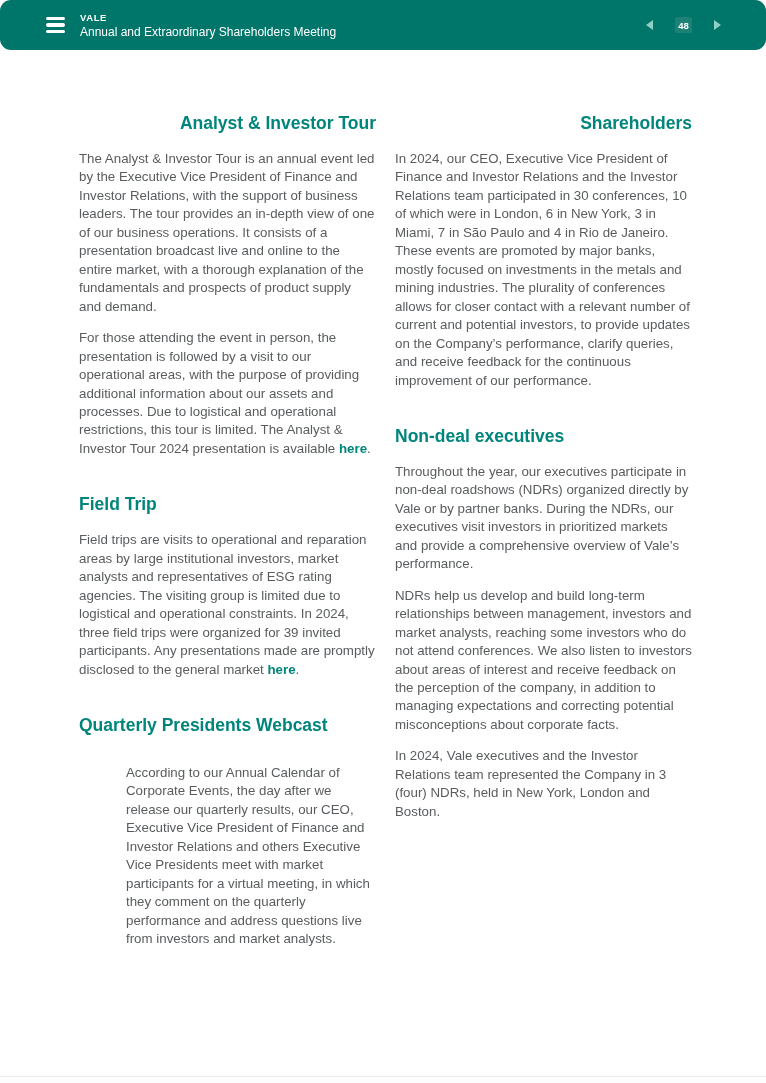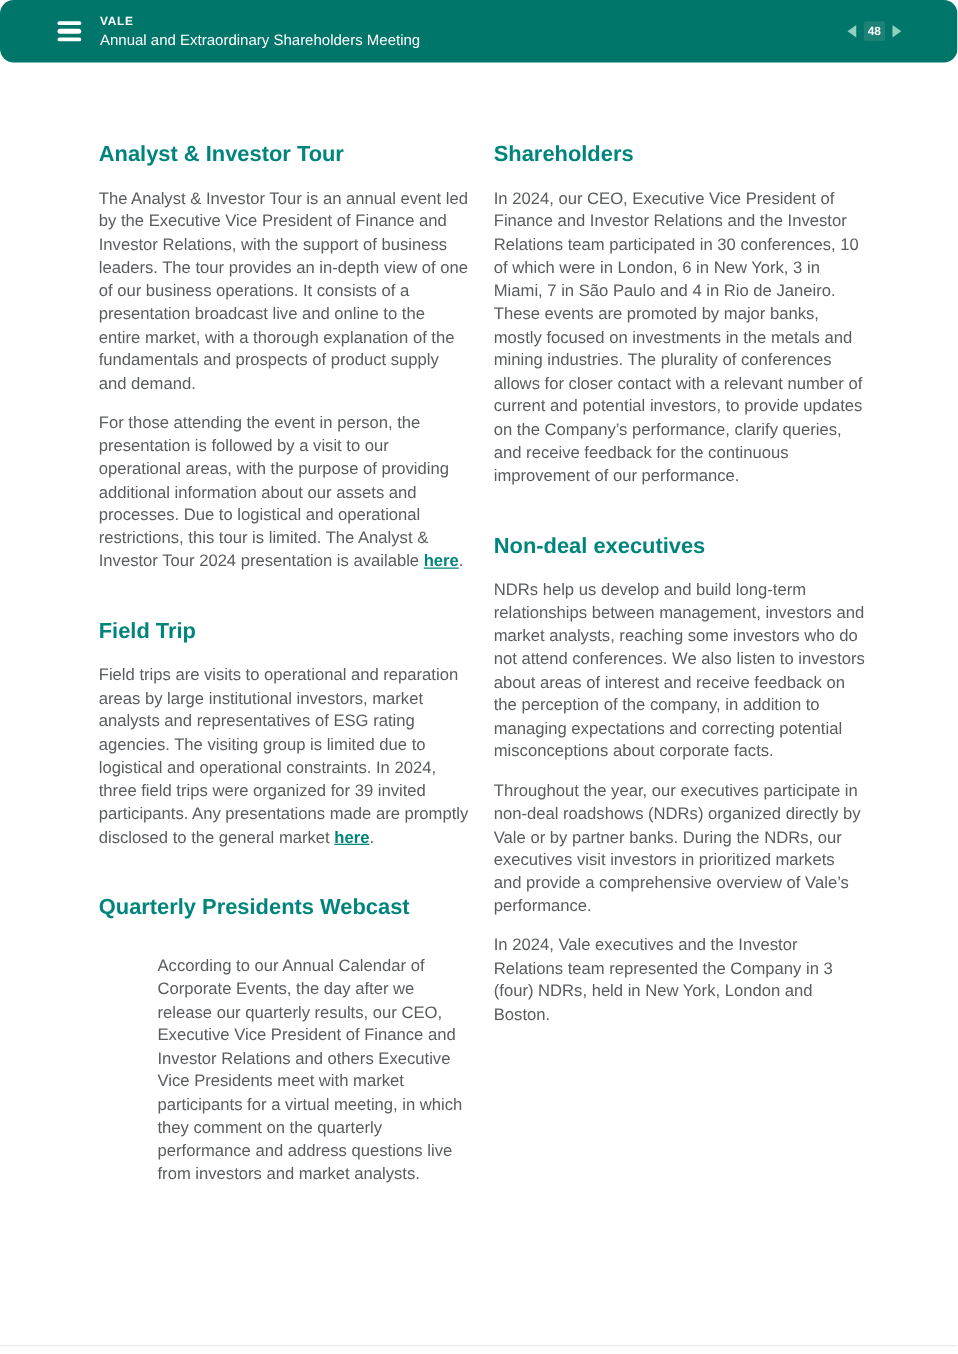--- a/index.html
+++ b/index.html
@@ -29,49 +29,49 @@
     padding:0 43px 0 44px;
     border-radius:11px;
   }
   .topbar-left{ display:flex; align-items:center; gap:13px; }
   .menu-btn{ background:none; border:none; cursor:pointer; padding:2px; display:block; }
   .menu-lines{ display:flex; flex-direction:column; gap:3px; }
   .menu-lines i{ display:block; width:19px; height:3.5px; background:#ffffff; border-radius:2px; }
   .brand{ color:#ffffff; font-weight:bold; font-size:9.5px; letter-spacing:0.6px; }
   .subtitle{ color:#ffffff; font-size:12px; margin-top:2px; }
 
-  .topbar-right{ display:flex; align-items:center; gap:4px; }
+  .topbar-right{ display:flex; align-items:center; gap:20px; }
   .nav-arrow{ background:none; border:none; cursor:pointer; padding:2px; display:flex; align-items:center; }
   .tri{ width:0; height:0; border-top:5.5px solid transparent; border-bottom:5.5px solid transparent; display:block; }
   .tri-left{ border-right:7px solid var(--arrow); }
   .tri-right{ border-left:7px solid var(--arrow); }
   .page-badge{
     min-width:17px; height:16px;
     background:var(--badge-bg);
     color:#ffffff; font-size:9.5px; font-weight:bold;
     display:flex; align-items:center; justify-content:center;
     border-radius:2px; padding:0 3px;
   }
 
   
   .content{ display:flex; gap:19px; padding:63px 0 0 79px; }
   .col{ width:297px; }
   h2{
     color:var(--heading);
     font-size:17.5px; line-height:1.25; font-weight:bold;
     margin:36px 0 15px 0;
   }
-  .col section:first-child h2{ margin-top:0; }
+  .col section:first-child h2{ margin-top:0;text-align:right; }
   p{
     color:var(--body);
     font-size:13.3px; line-height:1.39;
     margin:0 0 13px 0;
   }
   p.extra-gap{ margin-top:27px;margin-left:47px; }
-  a.doc-link{ color:var(--link); font-weight:bold; text-decoration:underline; cursor:pointer; }
+  a.doc-link{ color:var(--link); font-weight:bold; cursor:pointer; }
 
   .page-edge{
     position:absolute; left:0; bottom:0; width:100%; height:7px;
     background:#fdfdfd; border-top:1px solid #ececec;
   }
 </style>
 </head>
 <body>
 
 <header class="topbar">
@@ -123,22 +123,22 @@
 
   <div class="col">
 
     <section>
       <h2>Shareholders</h2>
       <p>In 2024, our CEO, Executive Vice President of Finance and Investor Relations and the Investor Relations team participated in 30 conferences, 10 of which were in London, 6 in New York, 3 in Miami, 7 in São Paulo and 4 in Rio de Janeiro. These events are promoted by major banks, mostly focused on investments in the metals and mining industries. The plurality of conferences allows for closer contact with a relevant number of current and potential investors, to provide updates on the Company’s performance, clarify queries, and receive feedback for the continuous improvement of our performance.</p>
     </section>
 
     <section>
       <h2>Non-deal executives</h2>
+      <p>Throughout the year, our executives participate in non-deal roadshows (NDRs) organized directly by Vale or by partner banks. During the NDRs, our executives visit investors in prioritized markets and provide a comprehensive overview of Vale’s performance.</p>
       <p>NDRs help us develop and build long-term relationships between management, investors and market analysts, reaching some investors who do not attend conferences. We also listen to investors about areas of interest and receive feedback on the perception of the company, in addition to managing expectations and correcting potential misconceptions about corporate facts.</p>
-      <p>Throughout the year, our executives participate in non-deal roadshows (NDRs) organized directly by Vale or by partner banks. During the NDRs, our executives visit investors in prioritized markets and provide a comprehensive overview of Vale’s performance.</p>
       <p>In 2024, Vale executives and the Investor Relations team represented the Company in 3 (four) NDRs, held in New York, London and Boston.</p>
     </section>
 
   </div>
 
 </main>
 
 <div class="page-edge"></div>
 
 </body></html>

